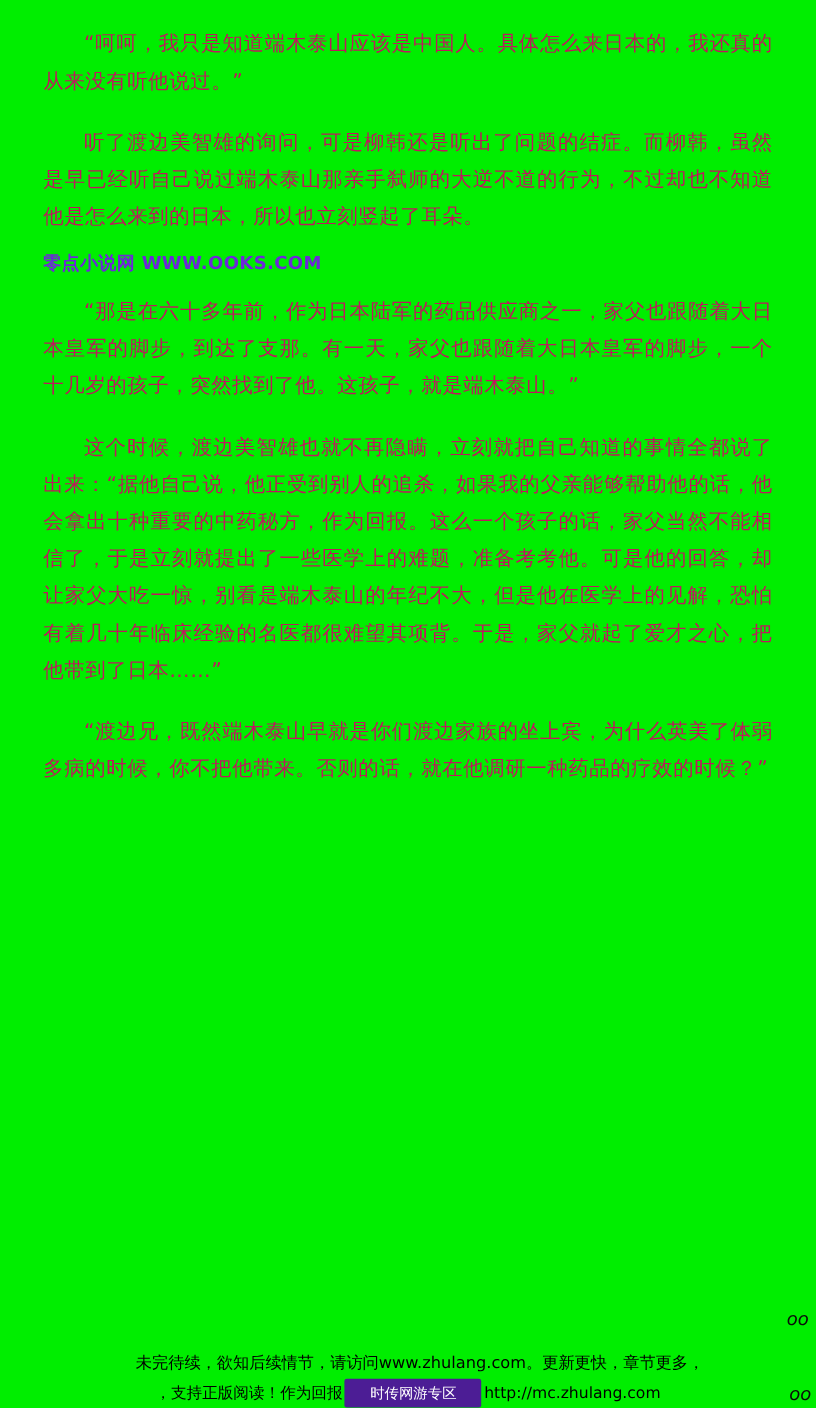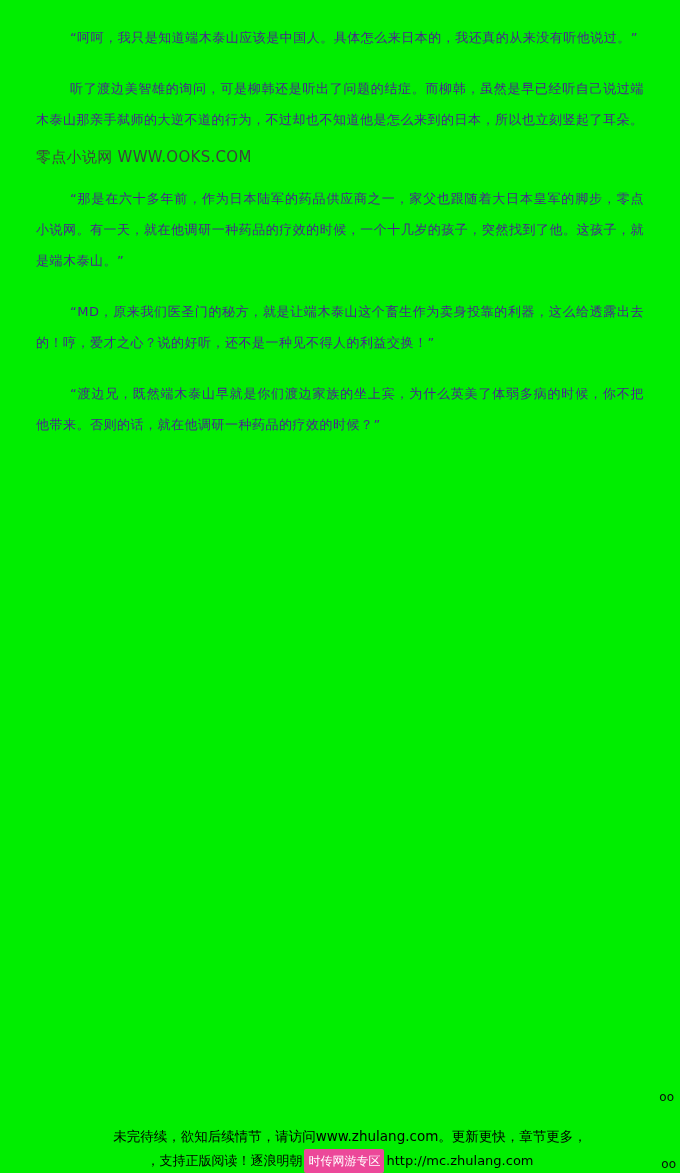--- a/index.html
+++ b/index.html
@@ -15,36 +15,37 @@
     position: relative;
   }
   .page {
     position: relative;
     width: 680px;
     height: 1173px;
     box-sizing: border-box;
     padding: 22px 36px 0 36px;
   }
   .para {
-    font-size: 13px;
+    font-size: 17px;
     line-height: 31px;
-    color: #4c1d95;
+    color: #be185d;
     text-indent: 34px;
     margin: 0 0 20px 0;
     letter-spacing: 0.5px;
     text-align: justify;
     font-family: "DejaVu Sans", "Liberation Sans", sans-serif;
   }
   .watermark {
     font-size: 15px;
     line-height: 24px;
-    color: #404040;
+    color: #6d28d9;
     margin: -10px 0 14px 0;
     text-indent: 0;
     letter-spacing: 0.3px;
+    font-weight: bold;
   }
   .footer {
     position: absolute;
     left: 0;
     bottom: 0;
     width: 680px;
     text-align: center;
     font-size: 13.5px;
     color: #000;
     line-height: 22px;
@@ -54,57 +55,58 @@
     margin-left: 20px;
   }
   .footer-sub {
     display: block;
     margin-top: 2px;
     font-size: 13px;
   }
   .corner-mark {
     position: absolute;
     right: 6px;
-    font-size: 12px;
+    font-size: 15px;
     color: #0a0a0a;
     letter-spacing: 0;
+    font-style: italic;
   }
   .corner-top { top: 1090px; }
   .corner-bottom { bottom: 2px; right: 4px; }
   .banner-badge {
     display: inline-block;
-    background: #ec4899;
+    background: #4c1d95;
     color: #ffffff;
-    padding: 1px 4px;
+    padding: 1px 21px;
     font-size: 12px;
     border-radius: 2px;
     margin: 0 2px;
   }
 </style>
 </head>
 <body style="background: rgb(0, 238, 0);">
 
 <div class="page">
 
   <p class="para">“呵呵，我只是知道端木泰山应该是中国人。具体怎么来日本的，我还真的从来没有听他说过。”</p>
 
   <p class="para">听了渡边美智雄的询问，可是柳韩还是听出了问题的结症。而柳韩，虽然是早已经听自己说过端木泰山那亲手弑师的大逆不道的行为，不过却也不知道他是怎么来到的日本，所以也立刻竖起了耳朵。</p>
 
   <p class="para watermark">零点小说网 WWW.OOKS.COM</p>
 
-  <p class="para">“那是在六十多年前，作为日本陆军的药品供应商之一，家父也跟随着大日本皇军的脚步，零点小说网。有一天，就在他调研一种药品的疗效的时候，一个十几岁的孩子，突然找到了他。这孩子，就是端木泰山。”</p>
+  <p class="para">“那是在六十多年前，作为日本陆军的药品供应商之一，家父也跟随着大日本皇军的脚步，到达了支那。有一天，家父也跟随着大日本皇军的脚步，一个十几岁的孩子，突然找到了他。这孩子，就是端木泰山。”</p>
 
+  <p class="para">这个时候，渡边美智雄也就不再隐瞒，立刻就把自己知道的事情全都说了出来：“据他自己说，他正受到别人的追杀，如果我的父亲能够帮助他的话，他会拿出十种重要的中药秘方，作为回报。这么一个孩子的话，家父当然不能相信了，于是立刻就提出了一些医学上的难题，准备考考他。可是他的回答，却让家父大吃一惊，别看是端木泰山的年纪不大，但是他在医学上的见解，恐怕有着几十年临床经验的名医都很难望其项背。于是，家父就起了爱才之心，把他带到了日本……”</p>
 
-  <p class="para">“MD，原来我们医圣门的秘方，就是让端木泰山这个畜生作为卖身投靠的利器，这么给透露出去的！哼，爱才之心？说的好听，还不是一种见不得人的利益交换！”</p>
 
 
   <p class="para">“渡边兄，既然端木泰山早就是你们渡边家族的坐上宾，为什么英美了体弱多病的时候，你不把他带来。否则的话，就在他调研一种药品的疗效的时候？”</p>
 
   <span class="corner-mark corner-top">oo</span>
 
   <div class="footer">
     <span class="footer-line">未完待续，欲知后续情节，请访问www.zhulang.com。更新更快，章节更多，</span>
-    <span class="footer-sub"><span>，支持正版阅读！逐浪明朝</span><span class="banner-badge">时传网游专区</span><span>http://mc.zhulang.com</span></span>
+    <span class="footer-sub"><span>，支持正版阅读！作为回报</span><span class="banner-badge">时传网游专区</span><span>http://mc.zhulang.com</span></span>
   </div>
 
   <span class="corner-mark corner-bottom">oo</span>
 
 </div>
 
 </body></html>

